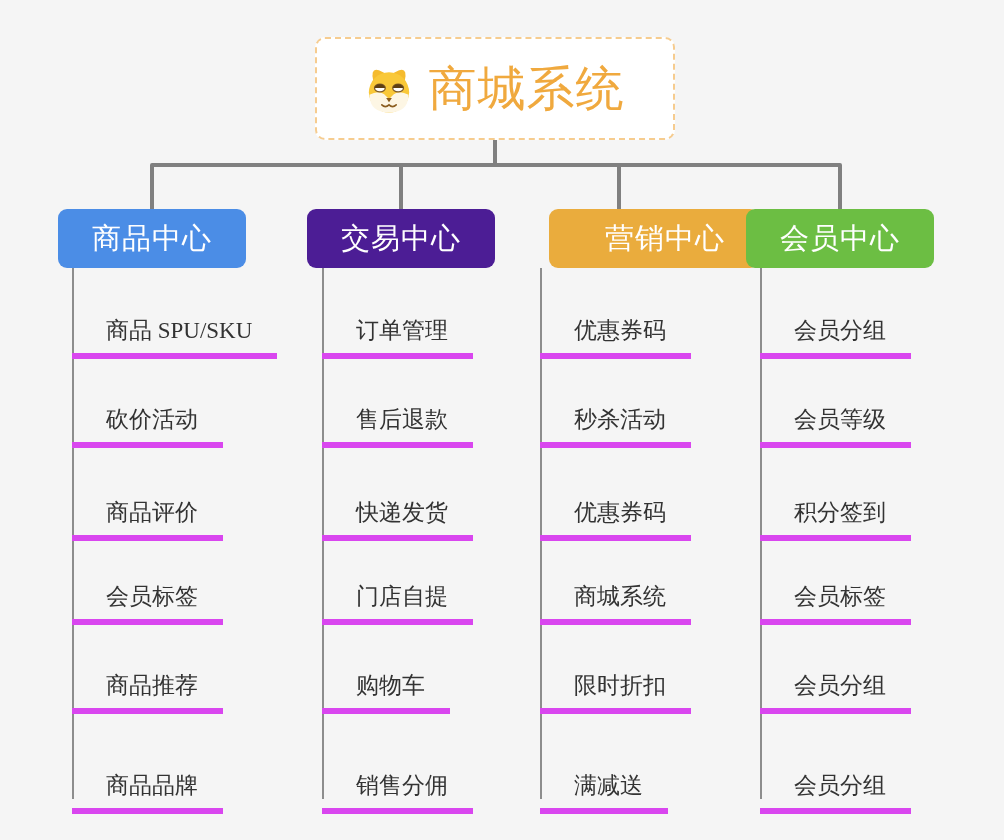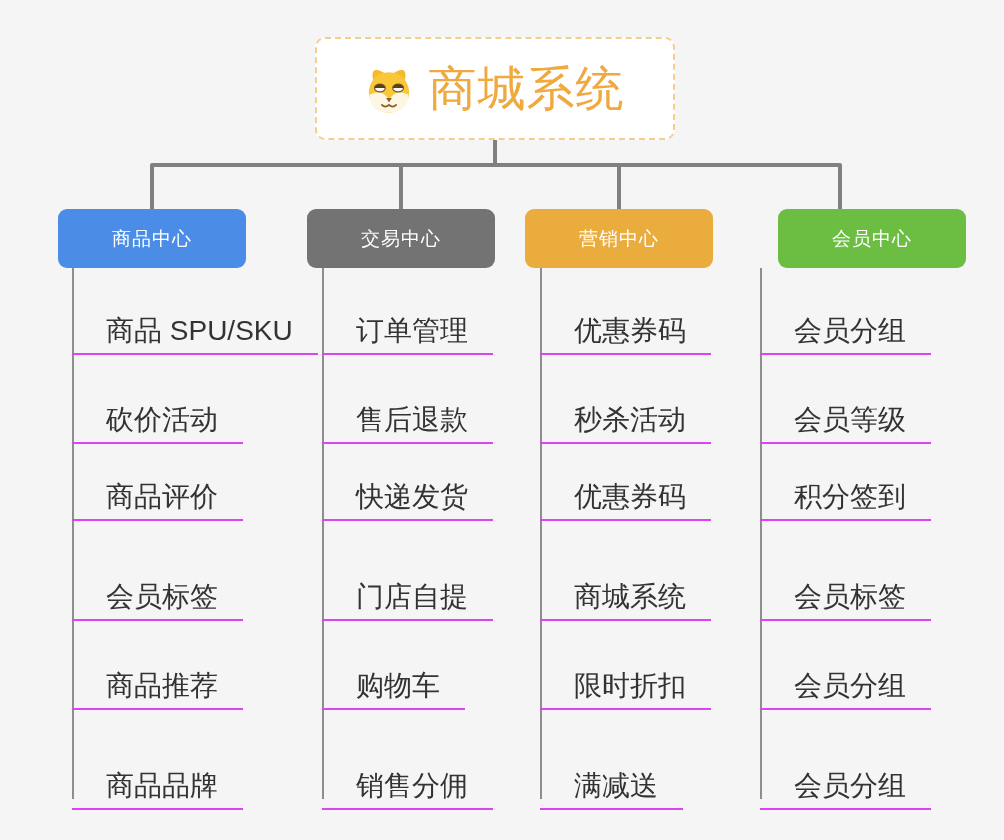--- a/index.html
+++ b/index.html
@@ -13,35 +13,35 @@
   .root-node {
     position:absolute; left:315px; top:37px; width:360px; height:103px;
     box-sizing:border-box; background:#ffffff; border:2px dashed #f6cc8f;
     border-radius:10px; display:flex; align-items:center; justify-content:center; gap:17px;
   }
   .root-title { font-size:48px; color:#f0a93e; letter-spacing:1px; }
 
   
   .branch {
     position:absolute; top:209px; width:188px; height:59px; border-radius:9px;
-    color:#ffffff; font-size:19px; letter-spacing:1px;
+    color:#ffffff; font-size:29px; letter-spacing:1px;
     display:flex; align-items:center; justify-content:center; cursor:pointer;
   }
-  .b0 { left:58px; }  .b1 { left:307px; } .b2 { left:525px; } .b3 { left:746px; }
+  .b0 { left:58px; }  .b1 { left:307px; } .b2 { left:549px;padding-left:22px; } .b3 { left:746px; }
 
   
   .column { position:absolute; top:268px; }
   .c0 { left:72px; }  .c1 { left:322px; } .c2 { left:540px; } .c3 { left:760px; }
   .vline { position:absolute; left:0; top:0; width:2px; height:531px; background:#8d8d8d; }
   .item {
     position:absolute; left:0; white-space:nowrap;
-    font-size:28px; line-height:26px; color:#333333;
-    padding:0 25px 9px 34px; border-bottom:2px solid #d946ef; cursor:pointer;
+    font-size:23px; line-height:26px; color:#333333;
+    padding:0 25px 9px 34px; border-bottom:6px solid #d946ef; cursor:pointer;font-family:Liberation Serif, serif;
   }
-  .r0 { top:50px; } .r1 { top:139px; } .r2 { top:216px; }
+  .r0 { top:50px; } .r1 { top:139px; } .r2 { top:232px; }
   .r3 { top:316px; } .r4 { top:405px;text-align:center; } .r5 { top:505px; }
 </style>
 </head>
 <body>
 
 <div class="stage">
 
   <svg class="connectors" width="1004" height="840" viewBox="0 0 1004 840">
     <path d="M495 140 V165 M152 209 V165 H840 V209 M401 165 V209 M619 165 V209" fill="none" stroke="#808080" stroke-width="4" stroke-linejoin="round"></path>
   </svg>
@@ -58,23 +58,23 @@
         <ellipse cx="33.5" cy="25" rx="5.6" ry="4" fill="#ffffff" stroke="#7d5a28" stroke-width="1.4"></ellipse>
         <path d="M28 25 a5.5 4 0 0 1 11 0 z" fill="#5f3f12"></path>
         <path d="M21 35.5 h6 l-3 4.2 z" fill="#8a5c1e"></path>
         <path d="M16.5 42.5 q3.7 3.6 7.5 0 q3.7 3.6 7.5 0" stroke="#8a5c1e" stroke-width="1.7" fill="none" stroke-linecap="round"></path>
       </svg>
     </span>
     <span class="root-title" style="color: rgb(240, 169, 62);">商城系统</span>
   </div>
 
   <div class="branch b0" style="background-color: rgb(75, 141, 230);">商品中心</div>
-  <div class="branch b1" style="background-color: #737373;">交易中心</div>
+  <div class="branch b1" style="background-color: #4c1d95;">交易中心</div>
   <div class="branch b2" style="background-color: rgb(234, 172, 61);">营销中心</div>
-  <div class="branch b3" style="background-color: rgb(108, 190, 67); margin-left: 32px;">会员中心</div>
+  <div class="branch b3" style="background-color: rgb(108, 190, 67);">会员中心</div>
 
   <div class="column c0">
     <div class="vline"></div>
     <div class="item r0">商品 SPU/SKU</div>
     <div class="item r1">砍价活动</div>
     <div class="item r2">商品评价</div>
     <div class="item r3">会员标签</div>
     <div class="item r4">商品推荐</div>
     <div class="item r5">商品品牌</div>
   </div>

